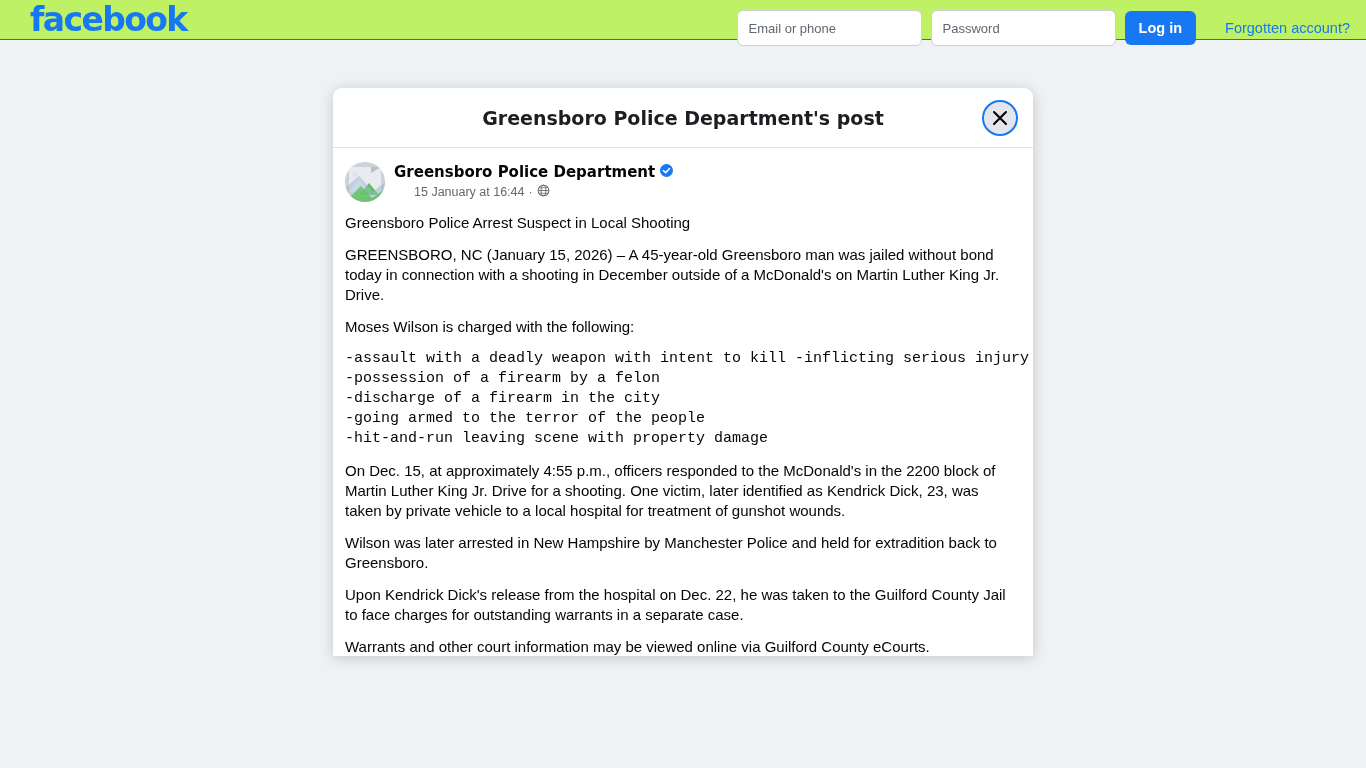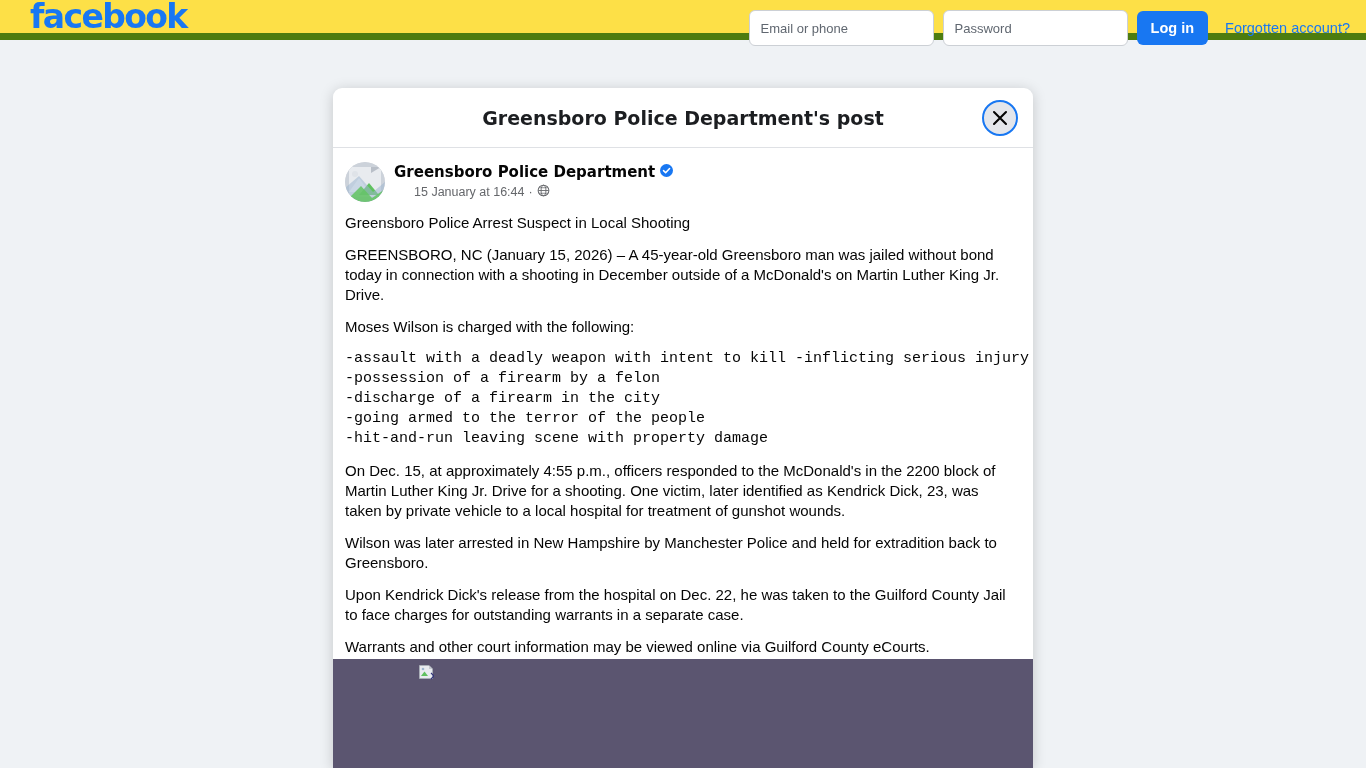--- a/index.html
+++ b/index.html
@@ -8,22 +8,22 @@
     width: 1366px; height: 768px;
     overflow: hidden;
     background: #eff2f5;
     font-family: "Liberation Sans", sans-serif;
   }
 
   
   #topbar {
     position: absolute; top: 0; left: 0;
     width: 1366px; height: 40px;
-    background: #fde047;
-    border-bottom: 7px solid #4d7c0f;
+    background: #bef264;
+    border-bottom: 1px solid #4d7c0f;
     display: flex; align-items: center;
   }
   #fb-logo {
     margin-left: 30px;
     font-size: 33px;
     font-weight: bold;
     color: #1877f2;
     letter-spacing: -1.6px;
     line-height: 1;
     font-family: "DejaVu Sans", sans-serif;
@@ -53,31 +53,31 @@
     border: none; border-radius: 6px;
     font-size: 14.5px; font-weight: bold;
     cursor: pointer;
     padding: 0 14px;
     font-family: "Liberation Sans", sans-serif;
   }
   #forgot-link {
     color: #1877f2;
     font-size: 14.5px;
     text-decoration: none;
-    margin-left: 8px; margin-right: 8px;
+    margin-left: 20px; margin-right: 8px;
     cursor: pointer;
     white-space: nowrap;
   }
 
   
   #modal {
     position: absolute;
     left: 333px; top: 88px;
     width: 700px;
-    height: 680px;
+    height: 568px;
     background: #ffffff;
     border-radius: 9px 9px 0 0;
     box-shadow: 0 2px 14px rgba(0,0,0,0.18);
     overflow: hidden;
   }
   #modal-header {
     position: relative;
     height: 60px;
     border-bottom: 1px solid #dfe1e5;
     display: flex; align-items: center; justify-content: center;

